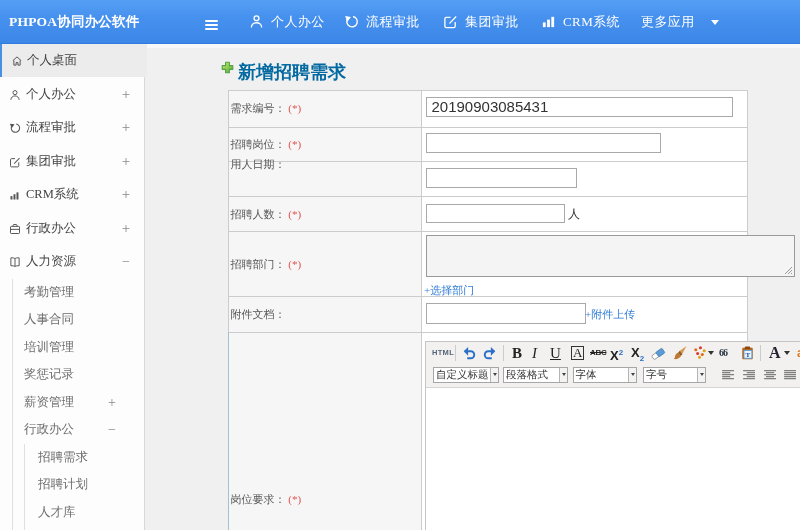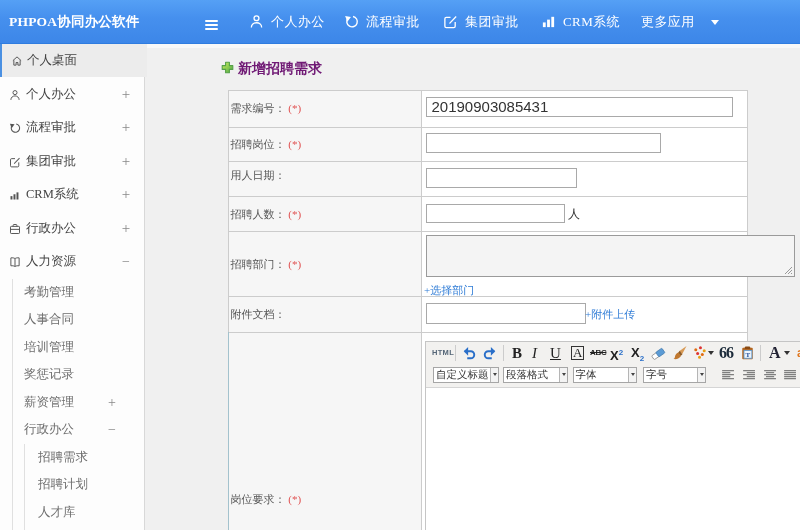--- a/index.html
+++ b/index.html
@@ -25,21 +25,21 @@
 .s1.active .sico{left:9px;}
 .s1.active .txt{left:25px;}
 .s2{position:absolute;left:0;width:145px;height:27.5px;line-height:27.5px;font-size:12.5px;color:#6e6e6e;}
 .s2 .txt{position:absolute;left:24px;}
 .s2 .pm{left:104px;font-size:14px;}
 .s3 .txt{position:absolute;left:38px;}
 #l2line{left:12px;top:278.5px;width:1px;height:251.5px;background:#e0e0e0;}
 #l3line{left:24px;top:443.5px;width:1px;height:86.5px;background:#e0e0e0;}
 
 #plus{left:221px;top:61px;}
-#title{left:238px;top:59.5px;font-size:14px;font-weight:bold;color:#701a75;}
+#title{left:238px;top:59.5px;font-size:18px;font-weight:bold;color:#0369a1;}
 
 .bline{background:#ccc;height:1px;left:228px;width:519px;}
 .vline{background:#ccc;width:1px;}
 #lblcol{left:228px;top:90px;width:193px;height:440px;background:#f6f6f6;}
 #ccol{left:421px;top:90px;width:326px;height:440px;background:#fff;}
 .lbl{left:230.5px;font-size:11px;color:#555;line-height:11px;}
 .lbl em{font-style:normal;color:#e05050;}
 .inp{font-family:"Liberation Sans",sans-serif;background:#fff;border:1px solid #a9a9a9;box-sizing:border-box;font-size:15px;color:#333;padding:0 5px;line-height:18px;}
 .lnk{font-size:11px;color:#2f7cd6;}
 
@@ -202,21 +202,21 @@
   <div class="bline abs" style="top:231px;"></div>
   <div class="bline abs" style="top:296px;"></div>
   <div class="bline abs" style="top:331.5px;"></div>
   <div class="vline abs" style="left:228px;top:90px;height:241.5px;"></div>
   <div class="vline abs" style="left:228px;top:331.5px;height:198.5px;background:#a3c2cd;"></div>
   <div class="vline abs" style="left:420.5px;top:90px;height:440px;"></div>
   <div class="vline abs" style="left:746.5px;top:90px;height:440px;"></div>
 
   <div class="lbl abs" style="top:103px;">需求编号： <em>(*)</em></div>
   <div class="lbl abs" style="top:138.5px;">招聘岗位： <em>(*)</em></div>
-  <div class="lbl abs" style="top:170px;font-family:Liberation Serif, serif;">用人日期：</div>
+  <div class="lbl abs" style="top:159px;font-family:Liberation Serif, serif;">用人日期：</div>
   <div class="lbl abs" style="top:208.5px;">招聘人数： <em>(*)</em></div>
   <div class="lbl abs" style="top:258.5px;">招聘部门： <em>(*)</em></div>
   <div class="lbl abs" style="top:308.5px;">附件文档：</div>
   <div class="lbl abs" style="top:494px;">岗位要求： <em>(*)</em></div>
 
   <div class="inp abs" style="left:425.5px;top:97px;width:307px;height:19.5px;">20190903085431</div>
   <div class="inp abs" style="left:425.5px;top:133px;width:235px;height:19.5px;"></div>
   <div class="inp abs" style="left:425.5px;top:168px;width:151px;height:20px;"></div>
   <div class="inp abs" style="left:425.5px;top:204px;width:139px;height:19px;"></div>
   <div class="abs" style="left:568px;top:206px;font-size:12px;color:#333;">人</div>
@@ -260,21 +260,21 @@
         </svg>
       <svg class="abs" style="left:266px;top:3px;" width="15" height="15" viewBox="0 0 16 16">
           <circle cx="4" cy="5" r="1.6" fill="#e06a10"></circle>
           <circle cx="9" cy="3" r="1.6" fill="#d33"></circle>
           <circle cx="13" cy="6" r="1.6" fill="#e8a013"></circle>
           <circle cx="6" cy="9" r="1.6" fill="#d33"></circle>
           <circle cx="11" cy="10" r="1.6" fill="#e06a10"></circle>
           <circle cx="8" cy="13" r="1.6" fill="#e8a013"></circle>
         </svg>
       <span class="abs" style="left:282px;top:9px;width:0;height:0;border-left:3.5px solid transparent;border-right:3.5px solid transparent;border-top:4px solid #333;"></span>
-      <span class="ti" style="left:293px;font-weight:bold;font-size:16px;font-family:'Liberation Serif',serif;color:#1c2b3a;letter-spacing:-1px;">66</span>
+      <span class="ti" style="left:293px;font-weight:bold;font-size:10px;font-family:'Liberation Serif',serif;color:#1c2b3a;letter-spacing:-1px;">66</span>
       <svg class="abs" style="left:315px;top:4px;" width="13" height="14" viewBox="0 0 14 16">
           <rect x="1" y="2" width="12" height="13" rx="1" fill="#b5651d"></rect>
           <rect x="4" y="0.5" width="6" height="3" rx="1" fill="#8a4a12"></rect>
           <rect x="3" y="5" width="9" height="9" fill="#eef4fb" stroke="#5b9bd5" stroke-width="1"></rect>
           <text x="7.5" y="12.5" text-anchor="middle" font-size="8" font-weight="bold" fill="#1f4e9c" font-family="Liberation Serif,serif">T</text>
         </svg>
       <span class="tsep" style="left:334px;"></span>
       <span class="ti" style="left:343px;font-family:'Liberation Serif',serif;font-size:16px;font-weight:bold;color:#223;">A</span>
       <span class="abs" style="left:358px;top:9px;width:0;height:0;border-left:3.5px solid transparent;border-right:3.5px solid transparent;border-top:4px solid #333;"></span>
       <span class="ti" style="left:371px;color:#e07820;font-size:12px;font-weight:bold;">a</span>

